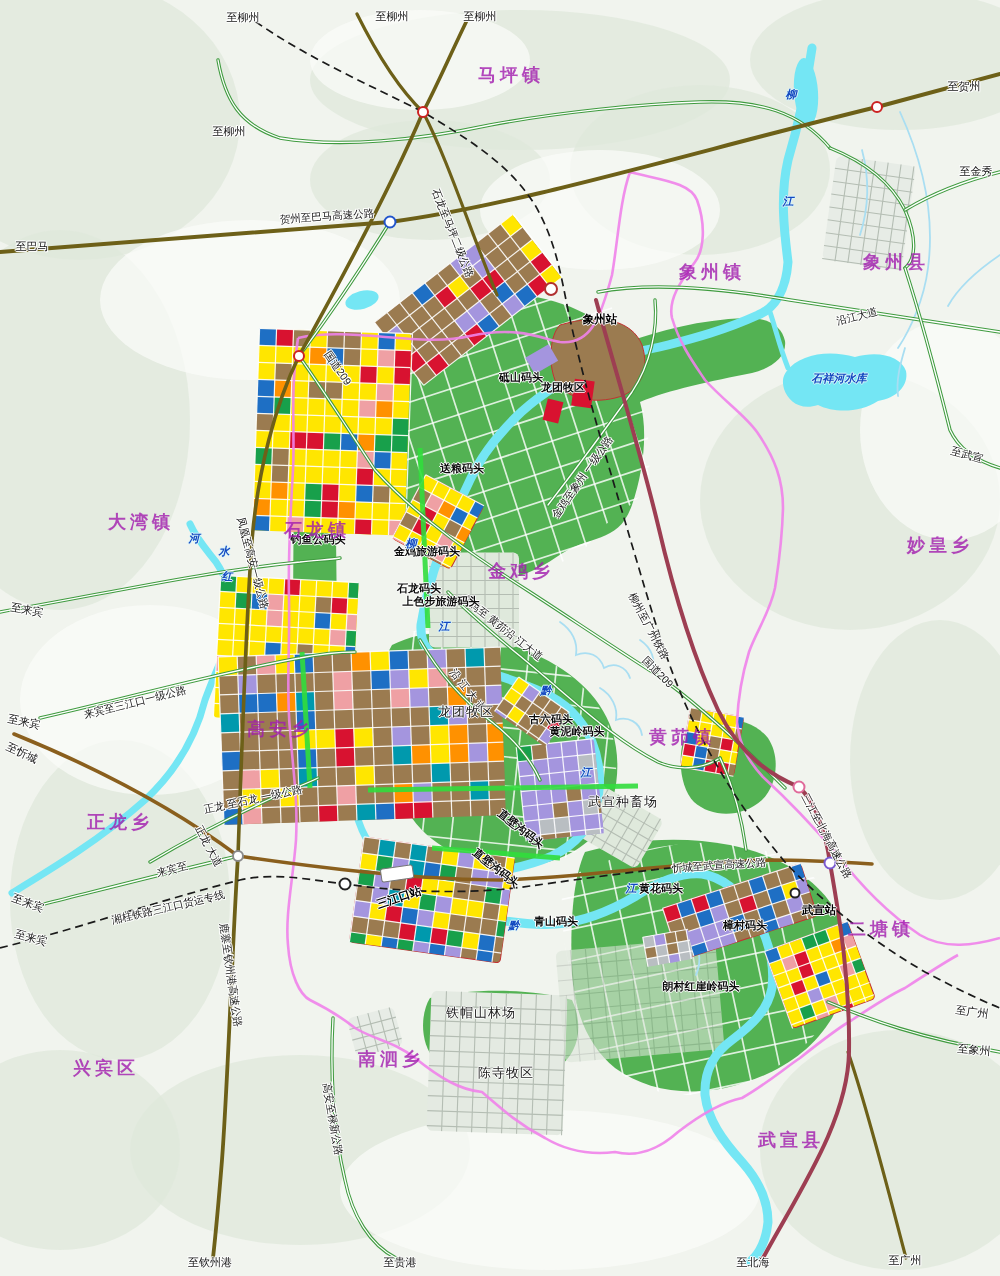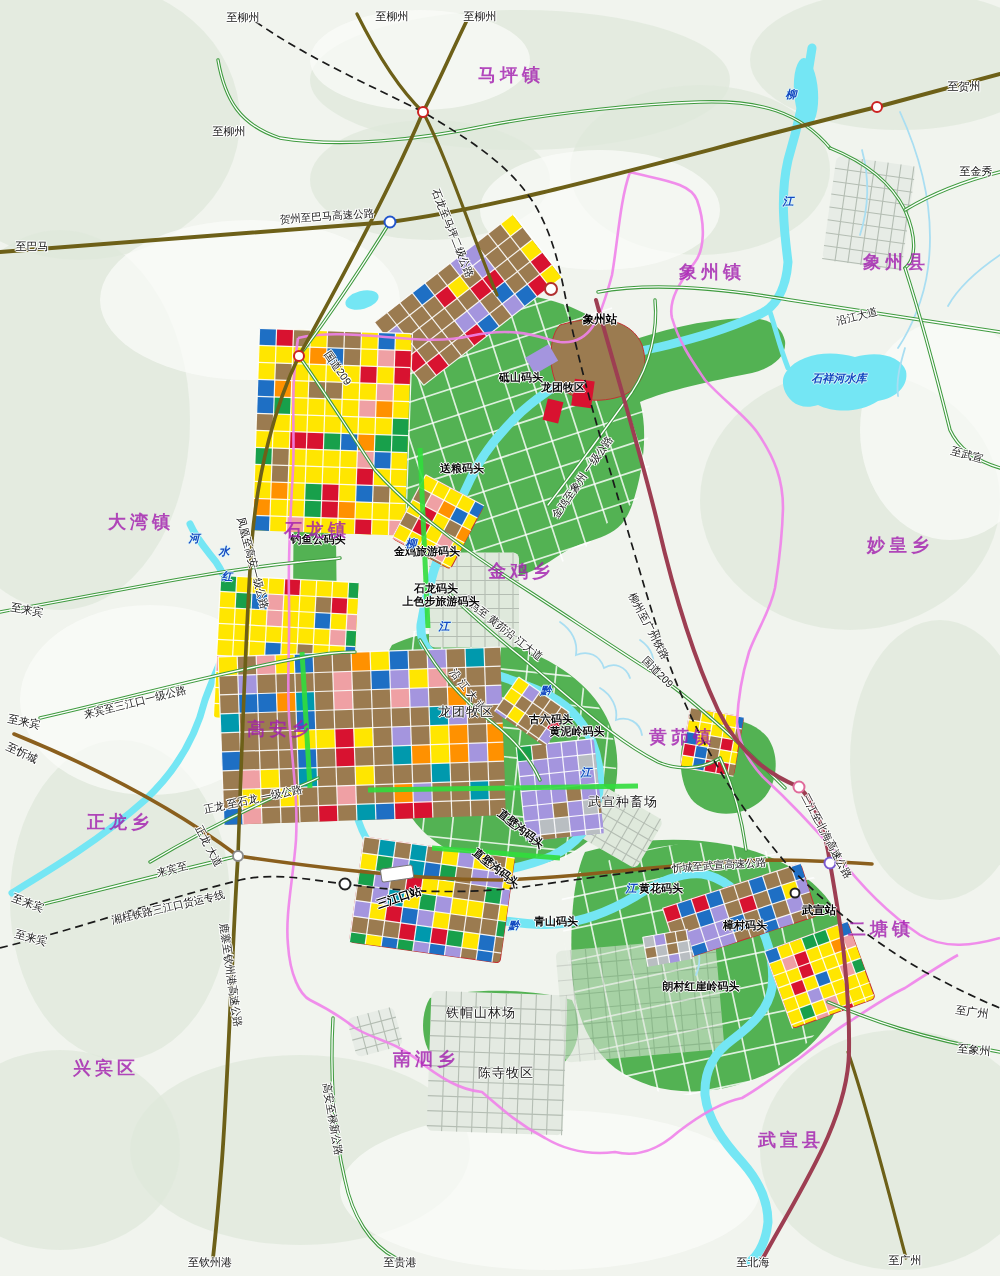--- a/index.html
+++ b/index.html
@@ -999,46 +999,46 @@
       <div class="lbl lbl-road" style="left: 827px; top: 836px; transform: translate(-50%, -50%) rotate(62deg);">三江至北海高速公路</div>
       <div class="lbl lbl-road" style="left: 333px; top: 1119px; transform: translate(-50%, -50%) rotate(80deg);">高安至禄新公路</div>
       <div class="lbl lbl-station" style="left: 600px; top: 296px; transform: translate(-50%, -50%) rotate(0deg); margin-top: 24px;">象州站</div>
       <div class="lbl lbl-station" style="left: 399px; top: 898px; transform: translate(-50%, -50%) rotate(-18deg);">三江口站</div>
       <div class="lbl lbl-station" style="left: 819px; top: 911px; transform: translate(-50%, -50%) rotate(0deg);">武宣站</div>
       <div class="lbl lbl-wharf" style="left: 521px; top: 377px; transform: translate(-50%, -50%) rotate(0deg);">砥山码头</div>
       <div class="lbl lbl-wharf" style="left: 563px; top: 387px; transform: translate(-50%, -50%) rotate(0deg);">龙团牧区</div>
       <div class="lbl lbl-wharf" style="left: 462px; top: 468px; transform: translate(-50%, -50%) rotate(0deg);">送粮码头</div>
       <div class="lbl lbl-wharf" style="left: 318px; top: 503px; transform: translate(-50%, -50%) rotate(0deg); margin-top: 36px;">钓鱼公码头</div>
       <div class="lbl lbl-wharf" style="left: 427px; top: 551px; transform: translate(-50%, -50%) rotate(0deg);">金鸡旅游码头</div>
-      <div class="lbl lbl-wharf" style="left: 436px; top: 588px; transform: translate(-50%, -50%) rotate(0deg);">石龙码头</div>
+      <div class="lbl lbl-wharf" style="left: 419px; top: 588px; transform: translate(-50%, -50%) rotate(0deg);">石龙码头</div>
       <div class="lbl lbl-wharf" style="left: 441px; top: 601px; transform: translate(-50%, -50%) rotate(0deg);">上色步旅游码头</div>
       <div class="lbl lbl-wharf" style="left: 551px; top: 719px; transform: translate(-50%, -50%) rotate(0deg);">古六码头</div>
       <div class="lbl lbl-wharf" style="left: 577px; top: 731px; transform: translate(-50%, -50%) rotate(0deg);">黄泥岭码头</div>
       <div class="lbl lbl-wharf" style="left: 521px; top: 829px; transform: translate(-50%, -50%) rotate(38deg);">直壁沟码头</div>
       <div class="lbl lbl-wharf" style="left: 496px; top: 868px; transform: translate(-50%, -50%) rotate(38deg);">直壁沟码头</div>
       <div class="lbl lbl-wharf" style="left: 556px; top: 921px; transform: translate(-50%, -50%) rotate(0deg);">青山码头</div>
       <div class="lbl lbl-wharf" style="left: 661px; top: 888px; transform: translate(-50%, -50%) rotate(0deg);">黄花码头</div>
       <div class="lbl lbl-wharf" style="left: 745px; top: 925px; transform: translate(-50%, -50%) rotate(0deg);">樟村码头</div>
       <div class="lbl lbl-wharf" style="left: 701px; top: 986px; transform: translate(-50%, -50%) rotate(0deg);">朗村红崖岭码头</div>
       <div class="lbl lbl-facility" style="left: 466px; top: 711px; transform: translate(-50%, -50%) rotate(0deg);">龙团牧区</div>
       <div class="lbl lbl-facility" style="left: 623px; top: 801px; transform: translate(-50%, -50%) rotate(0deg);">武宣种畜场</div>
       <div class="lbl lbl-facility" style="left: 481px; top: 1012px; transform: translate(-50%, -50%) rotate(0deg);">铁帽山林场</div>
       <div class="lbl lbl-facility" style="left: 506px; top: 1072px; transform: translate(-50%, -50%) rotate(0deg);">陈寺牧区</div>
       <div class="lbl lbl-region" style="left: 511px; top: 75px; transform: translate(-50%, -50%) rotate(0deg);">马坪镇</div>
       <div class="lbl lbl-region" style="left: 896px; top: 262px; transform: translate(-50%, -50%) rotate(0deg);">象州县</div>
       <div class="lbl lbl-region" style="left: 712px; top: 272px; transform: translate(-50%, -50%) rotate(0deg);">象州镇</div>
       <div class="lbl lbl-region" style="left: 141px; top: 522px; transform: translate(-50%, -50%) rotate(0deg);">大湾镇</div>
       <div class="lbl lbl-region" style="left: 317px; top: 530px; transform: translate(-50%, -50%) rotate(0deg);">石龙镇</div>
-      <div class="lbl lbl-region" style="left: 900px; top: 545px; transform: translate(-50%, -50%) rotate(0deg);">妙皇乡</div>
+      <div class="lbl lbl-region" style="left: 940px; top: 545px; transform: translate(-50%, -50%) rotate(0deg);">妙皇乡</div>
       <div class="lbl lbl-region" style="left: 521px; top: 571px; transform: translate(-50%, -50%) rotate(0deg);">金鸡乡</div>
       <div class="lbl lbl-region" style="left: 280px; top: 729px; transform: translate(-50%, -50%) rotate(0deg);">高安乡</div>
       <div class="lbl lbl-region" style="left: 682px; top: 737px; transform: translate(-50%, -50%) rotate(0deg);">黄茆镇</div>
       <div class="lbl lbl-region" style="left: 120px; top: 822px; transform: translate(-50%, -50%) rotate(0deg);">正龙乡</div>
       <div class="lbl lbl-region" style="left: 881px; top: 929px; transform: translate(-50%, -50%) rotate(0deg);">二塘镇</div>
-      <div class="lbl lbl-region" style="left: 391px; top: 1059px; transform: translate(-50%, -50%) rotate(0deg); margin-left: 35px;">南泗乡</div>
+      <div class="lbl lbl-region" style="left: 391px; top: 1059px; transform: translate(-50%, -50%) rotate(0deg);">南泗乡</div>
       <div class="lbl lbl-region" style="left: 106px; top: 1068px; transform: translate(-50%, -50%) rotate(0deg); font-family: Liberation Serif, serif;">兴宾区</div>
       <div class="lbl lbl-region" style="left: 791px; top: 1140px; transform: translate(-50%, -50%) rotate(0deg);">武宣县</div>
       <div class="lbl lbl-river" style="left: 791px; top: 94px; transform: translate(-50%, -50%) rotate(0deg);">柳</div>
       <div class="lbl lbl-river" style="left: 788px; top: 201px; transform: translate(-50%, -50%) rotate(0deg);">江</div>
       <div class="lbl lbl-river" style="left: 411px; top: 543px; transform: translate(-50%, -50%) rotate(0deg);">柳</div>
       <div class="lbl lbl-river" style="left: 444px; top: 626px; transform: translate(-50%, -50%) rotate(0deg);">江</div>
       <div class="lbl lbl-river" style="left: 194px; top: 538px; transform: translate(-50%, -50%) rotate(0deg);">河</div>
       <div class="lbl lbl-river" style="left: 224px; top: 551px; transform: translate(-50%, -50%) rotate(0deg);">水</div>
       <div class="lbl lbl-river" style="left: 227px; top: 576px; transform: translate(-50%, -50%) rotate(0deg);">红</div>
       <div class="lbl lbl-river" style="left: 546px; top: 690px; transform: translate(-50%, -50%) rotate(0deg);">黔</div>

